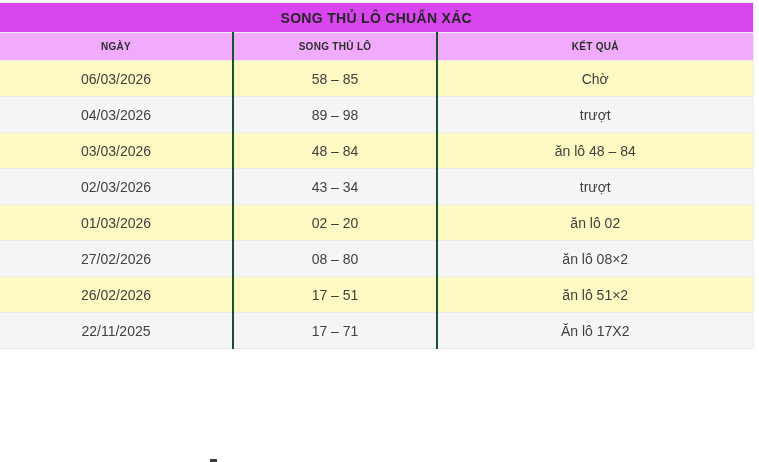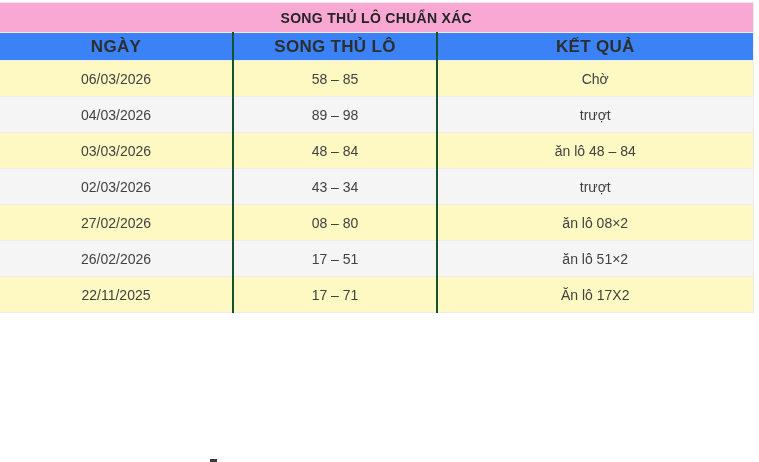--- a/index.html
+++ b/index.html
@@ -28,32 +28,32 @@
     padding: 0;
     overflow: hidden;
     white-space: nowrap;
   }
   tr.title-row th {
     height: 30px;
     font-size: 14px;
     font-weight: bold;
     color: #252525;
     letter-spacing: 0.3px;
-    background: #f9a8d4;
+    background: #d946ef;
     border-top: 1px solid #e9e9e9;
     border-bottom: 1px solid #ececec;
     border-right: 1px solid #ececec;
   }
   tr.header-row th {
     height: 28px;
-    font-size: 17px;
+    font-size: 10px;
     font-weight: bold;
     color: #2e2e2e;
     letter-spacing: 0.3px;
-    background: #3b82f6;
+    background: #f0abfc;
     border-bottom: 1px solid #ececec;
   }
   tr.data-row td {
     height: 36px;
     font-size: 14px;
     color: #414141;
     background: #fef9c3;
     border-bottom: 1px solid #ececec;
   }
   tbody tr.data-row:nth-child(even) td {
@@ -110,20 +110,25 @@
       <td>03/03/2026</td>
       <td>48 – 84</td>
       <td>ăn lô 48 – 84</td>
     </tr>
     <tr class="data-row">
       <td>02/03/2026</td>
       <td>43 – 34</td>
       <td>trượt</td>
     </tr>
     <tr class="data-row">
+      <td>01/03/2026</td>
+      <td>02 – 20</td>
+      <td>ăn lô 02</td>
+    </tr>
+    <tr class="data-row">
       <td>27/02/2026</td>
       <td>08 – 80</td>
       <td>ăn lô 08×2</td>
     </tr>
     <tr class="data-row">
       <td>26/02/2026</td>
       <td>17 – 51</td>
       <td>ăn lô 51×2</td>
     </tr>
     <tr class="data-row">

